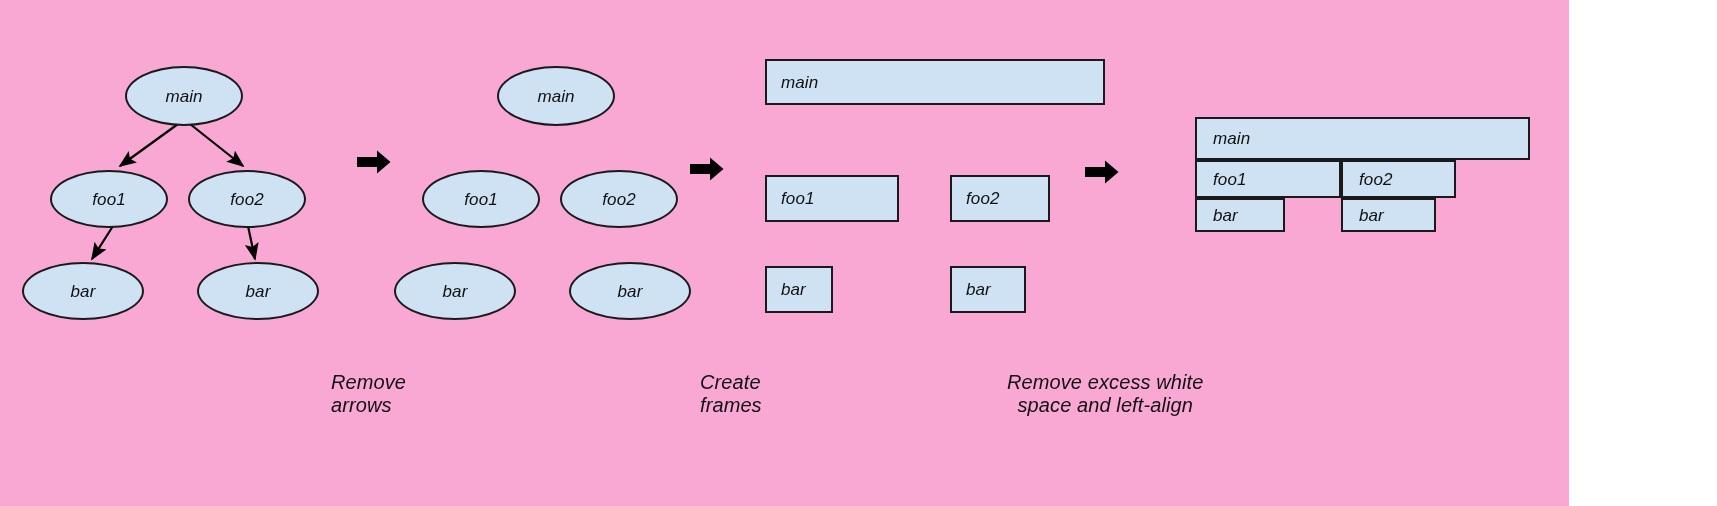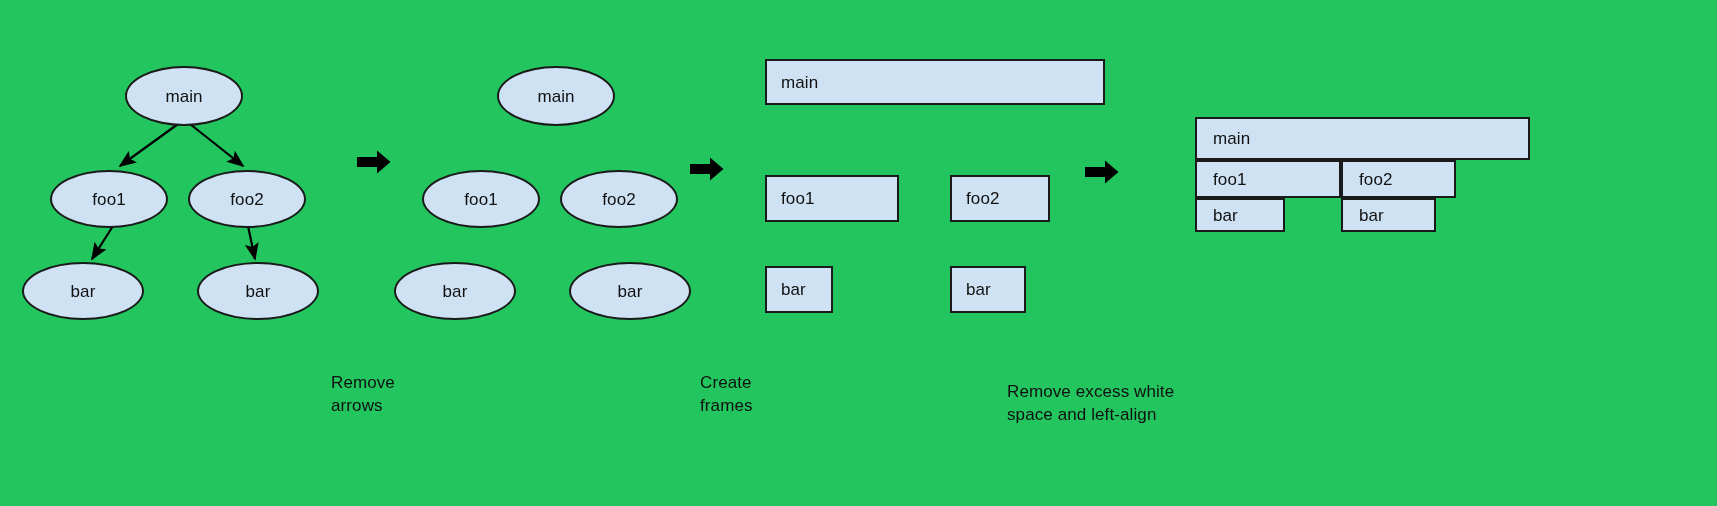--- a/index.html
+++ b/index.html
@@ -6,24 +6,25 @@
     margin: 0;
     padding: 0;
     background: #ffffff;
   }
   body {
     font-family: "Liberation Sans", sans-serif;
     -webkit-font-smoothing: antialiased;
   }
   #canvas {
     position: relative;
-    width: 1717px;
+    width: 1569px;
     height: 506px;
-    background: #22c55e;
+    background: #f9a8d4;
     overflow: hidden;
+    font-style: italic;
   }
   .panel {
     position: absolute;
     top: 0;
     left: 0;
     width: 1717px;
     height: 506px;
     pointer-events: none;
   }
   .panel > * { pointer-events: auto; }
@@ -69,21 +70,21 @@
   .step-arrow {
     position: absolute;
     width: 34px;
     height: 24px;
   }
   .step-arrow svg { display: block; width: 100%; height: 100%; }
 
   
   .caption {
     position: absolute;
-    font-size: 17px;
+    font-size: 20px;
     color: #111111;
     line-height: 23px;
     white-space: pre-line;
     letter-spacing: 0.1px;
   }
 
   
   .edges {
     position: absolute;
     left: 0; top: 0;
@@ -201,16 +202,16 @@
   <div class="step-arrow" style="left:1085px;top:160px;">
     <svg viewBox="0 0 34 24" xmlns="http://www.w3.org/2000/svg">
       <path d="M0,7 L20,7 L20,0.5 L33.5,12 L20,23.5 L20,17 L0,17 Z" fill="#000000"></path>
     </svg>
   </div>
 
   <div class="caption" style="left:331px;top:371px;">Remove
 arrows</div>
   <div class="caption" style="left:668px;top:371px;margin-left:32px;">Create
 frames</div>
-  <div class="caption" style="left:1007px;top:380px;">Remove excess white
+  <div class="caption" style="left:1007px;top:371px;text-align:center;">Remove excess white
 space and left-align</div>
 
 </div>
 
 </body></html>

